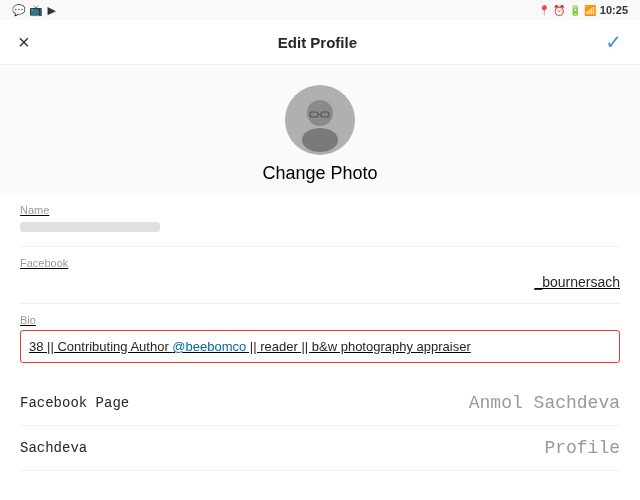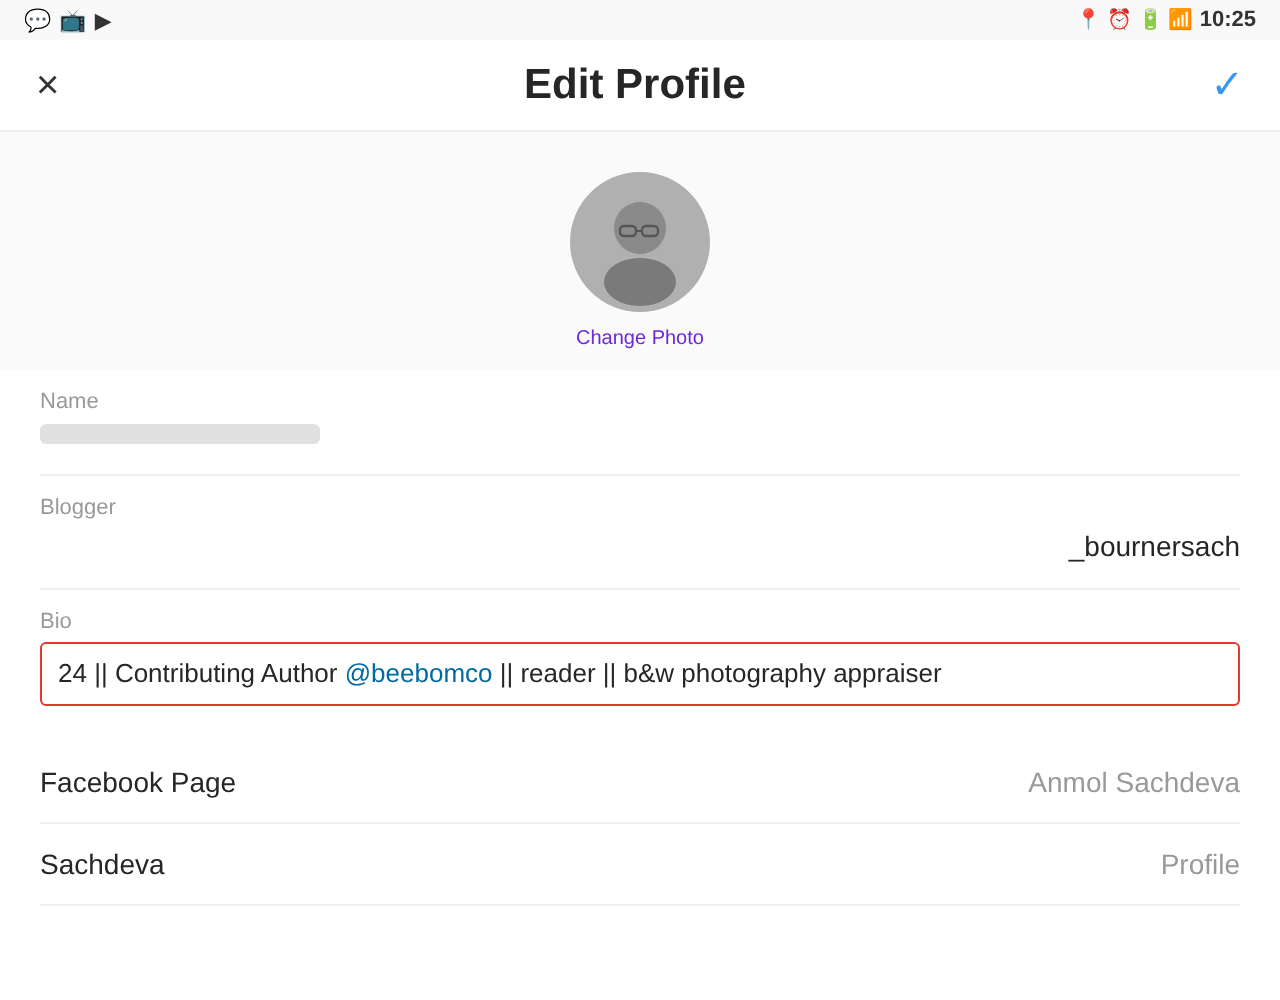--- a/index.html
+++ b/index.html
@@ -38,21 +38,21 @@
     
     .header {
       display: flex;
       align-items: center;
       justify-content: space-between;
       padding: 10px 18px;
       border-bottom: 1px solid #efefef;
       background: #fff;
     }
     .header-title {
-      font-size: 21px;
+      font-size: 15px;
       font-weight: 600;
       color: #262626;
     }
     .header-close {
       font-size: 20px;
       color: #333;
       cursor: pointer;
       line-height: 1;
     }
     .header-check {
@@ -85,33 +85,34 @@
       display: flex;
       align-items: center;
       justify-content: center;
       margin-bottom: 8px;
     }
     .avatar-circle svg {
       width: 70px;
       height: 70px;
     }
     .change-photo-label {
-      color: #6d28d9;
-      font-size: 10px;
+      color: #000000;
+      font-size: 18px;
       font-weight: 500;
       cursor: pointer;
     }
 
     
     .form-section {
       padding: 0 20px;
     }
     .field-group {
       padding: 10px 0;
       border-bottom: 1px solid #efefef;
+      text-decoration: underline;
     }
     .field-label {
       font-size: 11px;
       color: #999;
       margin-bottom: 2px;
     }
     .field-value {
       font-size: 14px;
       color: #262626;
       padding: 3px 0;
@@ -137,28 +138,29 @@
       line-height: 1.4;
     }
 
     
     .row-field {
       display: flex;
       justify-content: space-between;
       align-items: center;
       padding: 12px 0;
       border-bottom: 1px solid #efefef;
+      font-family: Liberation Mono, monospace;
     }
     .row-field-label {
       font-size: 14px;
       font-weight: 500;
       color: #262626;
     }
     .row-field-value {
-      font-size: 14px;
+      font-size: 18px;
       color: #999;
       margin-left: 38px;
     }
 
     .mention {
       color: #0369a1;
     }
   </style>
 </head>
 <body>
@@ -204,30 +206,30 @@
   </div>
 
   <div class="form-section">
 
     <div class="field-group">
       <div class="field-label">Name</div>
       <span class="field-placeholder" style="width:140px;"></span>
     </div>
 
     <div class="field-group">
-      <div class="field-label">Blogger</div>
+      <div class="field-label">Facebook</div>
       <div class="field-value">_bournersach</div>
     </div>
 
 
     <div class="field-group" style="border-bottom:none;">
       <div class="field-label">Bio</div>
       <div class="bio-container">
         <span class="bio-text">
-          <span>24 || Contributing Author </span><span class="mention">@beebomco</span><span> || reader || b&amp;w photography appraiser</span>
+          <span>38 || Contributing Author </span><span class="mention">@beebomco</span><span> || reader || b&amp;w photography appraiser</span>
         </span>
       </div>
     </div>
 
     <div style="margin-top:8px;">
       <div class="row-field">
         <span class="row-field-label">Facebook Page</span>
         <span class="row-field-value">Anmol Sachdeva</span>
       </div>
       <div class="row-field">

